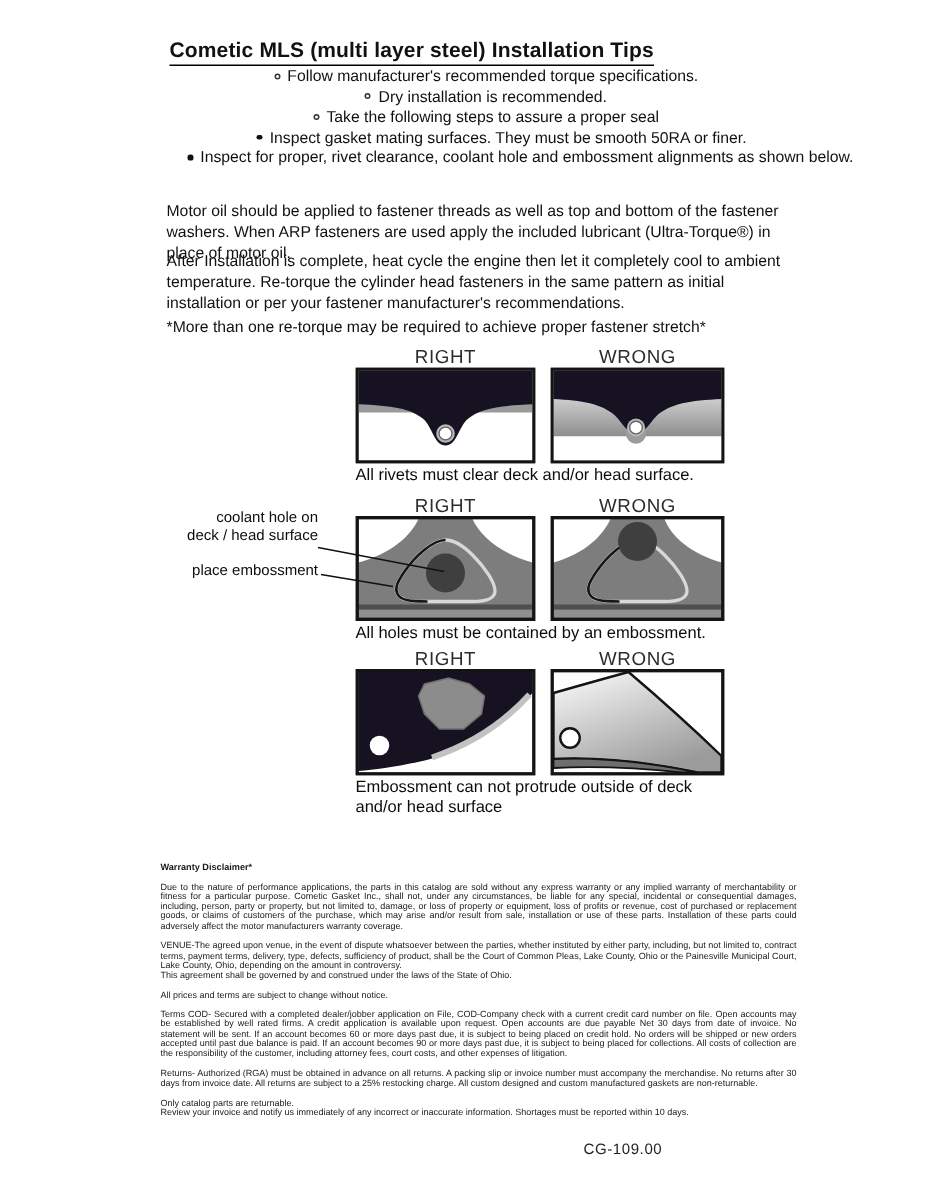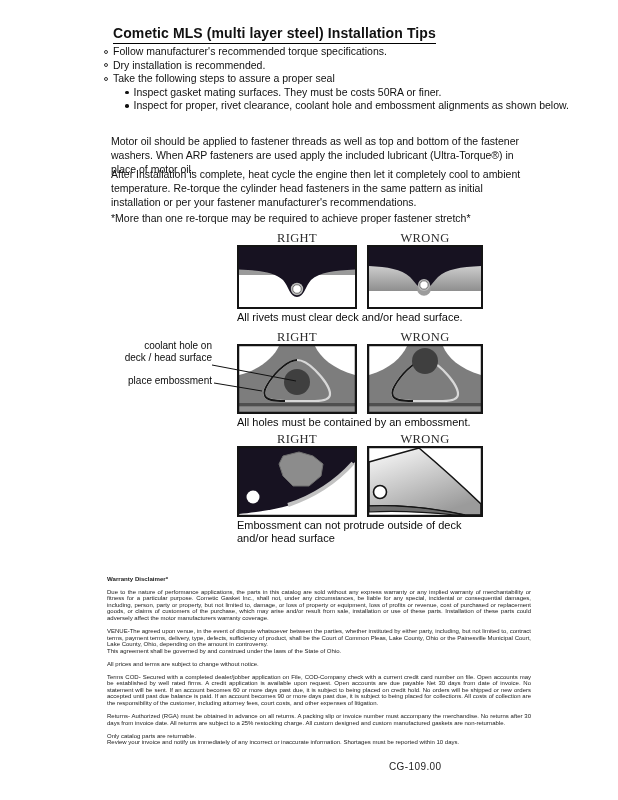--- a/index.html
+++ b/index.html
@@ -6,31 +6,31 @@
   html,body { background:#fff; }
   .page {
     position:relative; width:618px; height:800px; background:#fff;
     font-family:"Liberation Sans", sans-serif; color:#111; overflow:hidden;
   }
   .title {
     position:absolute; left:113px; top:25px; font-size:14px; font-weight:bold;
     border-bottom:1.5px solid #000; padding-bottom:2px; letter-spacing:.1px;
   }
   .bullets { position:absolute; left:104px; top:45px; width:440px; font-size:10.5px; }
-  .bullets .line { line-height:13.5px; white-space:nowrap; }
+  .bullets .line { line-height:13.5px; white-space:nowrap;text-align:center; }
   .bullets .sub { margin-left:21px; }
   .circ { display:inline-block; width:4px; height:4px; border:1px solid #333; border-radius:50%; margin-right:5px; vertical-align:1.5px; }
   .dot { display:inline-block; width:3.5px; height:3.5px; background:#111; border-radius:50%; margin-right:5px; vertical-align:1.5px; }
   .diesel-heading { position:absolute; left:111px; top:116px; font-size:12px; font-weight:bold; }
   .bodytext { position:absolute; left:111px; width:420px; font-size:10.5px; line-height:14px; }
   .p1 { top:134px; } .p2 { top:167px; } .p3 { top:211px; white-space:nowrap; }
 
   .dgrow { position:absolute; left:237px; width:246px; }
   .row1 { top:231px; } .row2 { top:330px; } .row3 { top:432px; }
-  .hdrs { display:flex; gap:10px; height:14px;font-family:Liberation Serif, serif; }
+  .hdrs { display:flex; gap:10px; height:14px; }
   .hdrs span { display:block; text-align:center; font-size:12.5px; color:#2c2c2c; letter-spacing:.4px; }
   .hdr-l { width:120px; } .hdr-r { width:116px; }
   .panels { display:flex; gap:10px; }
   .caption { margin-top:2px; font-size:11px; color:#0c0c0c; white-space:nowrap; line-height:12.5px; }
   svg { display:block; }
 
   .diag-label { position:absolute; text-align:right; font-size:10px; line-height:11.5px; color:#0c0c0c; }
   .lbl-coolant { left:110px; top:340px; width:102px; }
   .lbl-emboss  { left:105px; top:375px; width:107px; }
   .leaders { position:absolute; left:115px; top:335px; pointer-events:none; }
@@ -45,21 +45,21 @@
 <body>
 
 <div class="page">
 
   <div class="title">Cometic MLS (multi layer steel) Installation Tips</div>
 
   <div class="bullets">
     <div class="line"><span class="circ"></span><span>Follow manufacturer's recommended torque specifications.</span></div>
     <div class="line"><span class="circ"></span><span>Dry installation is recommended.</span></div>
     <div class="line"><span class="circ"></span><span>Take the following steps to assure a proper seal</span></div>
-    <div class="line sub"><span class="dot"></span><span>Inspect gasket mating surfaces.  They must be costs 50RA or finer.</span></div>
+    <div class="line sub"><span class="dot"></span><span>Inspect gasket mating surfaces.  They must be smooth 50RA or finer.</span></div>
     <div class="line sub"><span class="dot"></span><span>Inspect for proper, rivet clearance, coolant hole and embossment alignments as shown below.</span></div>
   </div>
 
   <p class="bodytext p1">Motor oil should be applied to fastener threads as well as top and bottom of the fastener washers. When ARP fasteners are used apply the included lubricant (Ultra-Torque®) in place of motor oil.</p>
   <p class="bodytext p2">After Installation is complete, heat cycle the engine then let it completely cool to ambient temperature. Re-torque the cylinder head fasteners in the same pattern as initial installation or per your fastener manufacturer's recommendations.</p>
   <p class="bodytext p3">*More than one re-torque may be required to achieve proper fastener stretch*</p>
 
   <div class="dgrow row1">
     <div class="hdrs">
       <span class="hdr-l">RIGHT</span>

